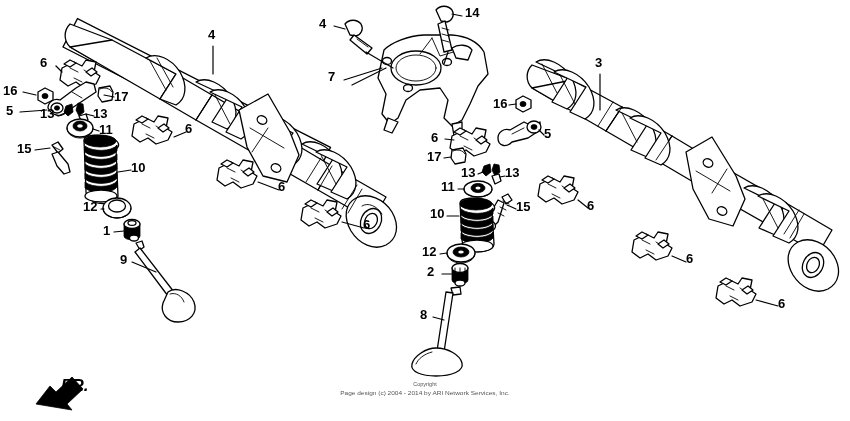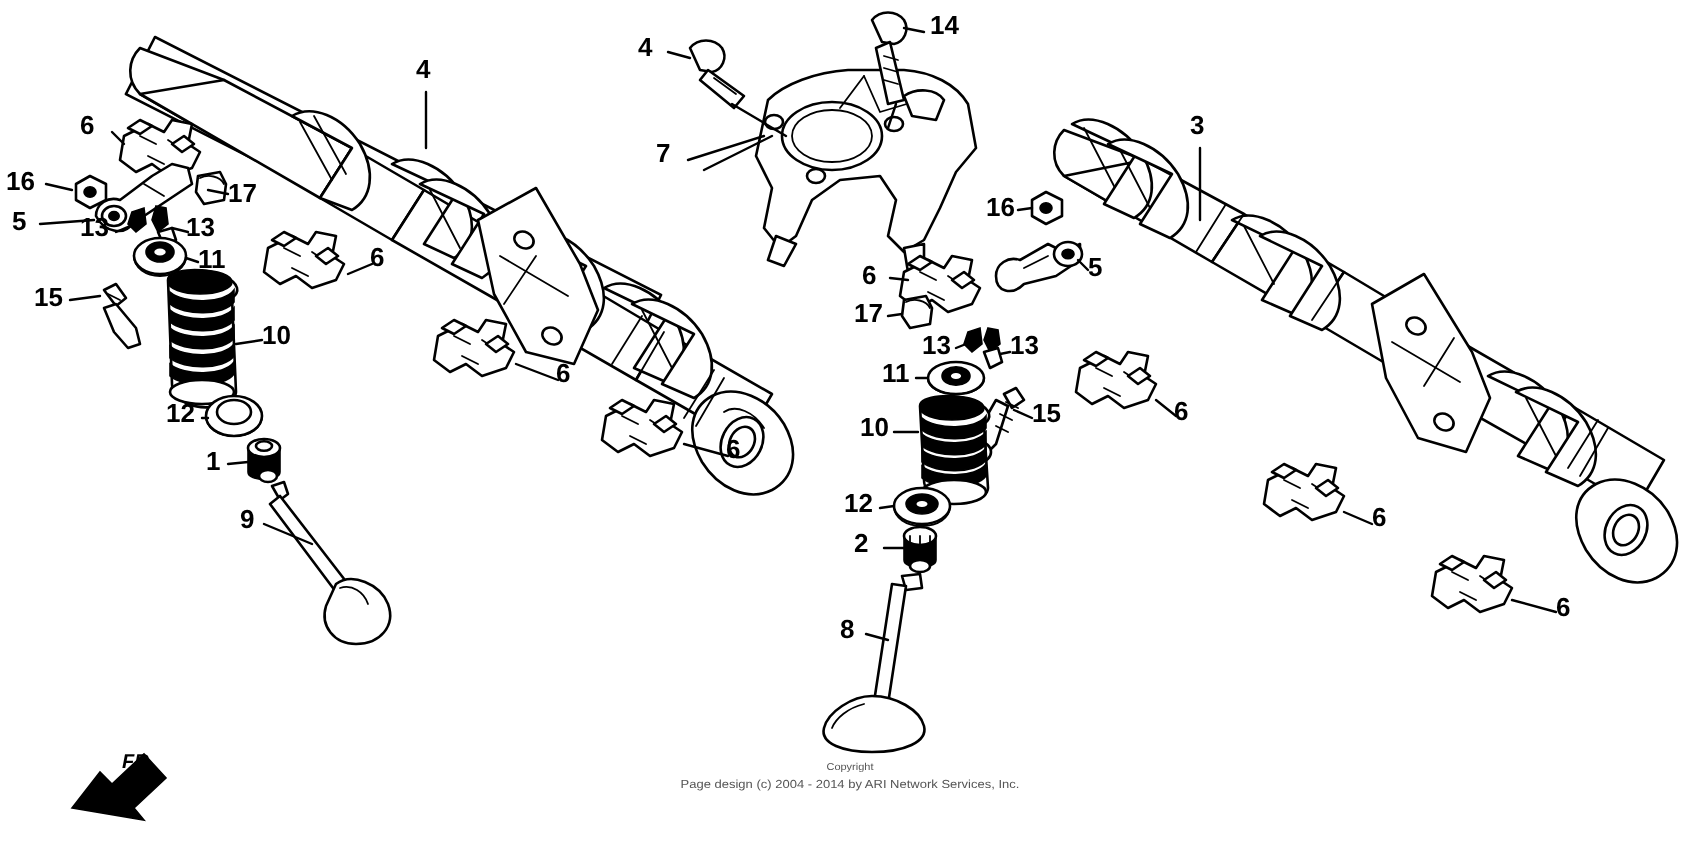--- a/index.html
+++ b/index.html
@@ -29,21 +29,21 @@
     color:#000;
     line-height:1;
     white-space:nowrap;
     letter-spacing:0px;
   }
   .fr-label{
     position:absolute;
     font-family:"Liberation Sans", sans-serif;
     font-weight:700;
     font-style:italic;
-    font-size:10px;
+    font-size:17px;
     color:#000;
   }
   .copyline{
     position:absolute;
     text-align:center;
     font-family:"Liberation Sans", sans-serif;
     color:#555;
     white-space:nowrap;
     transform:scaleY(0.9);
   }

